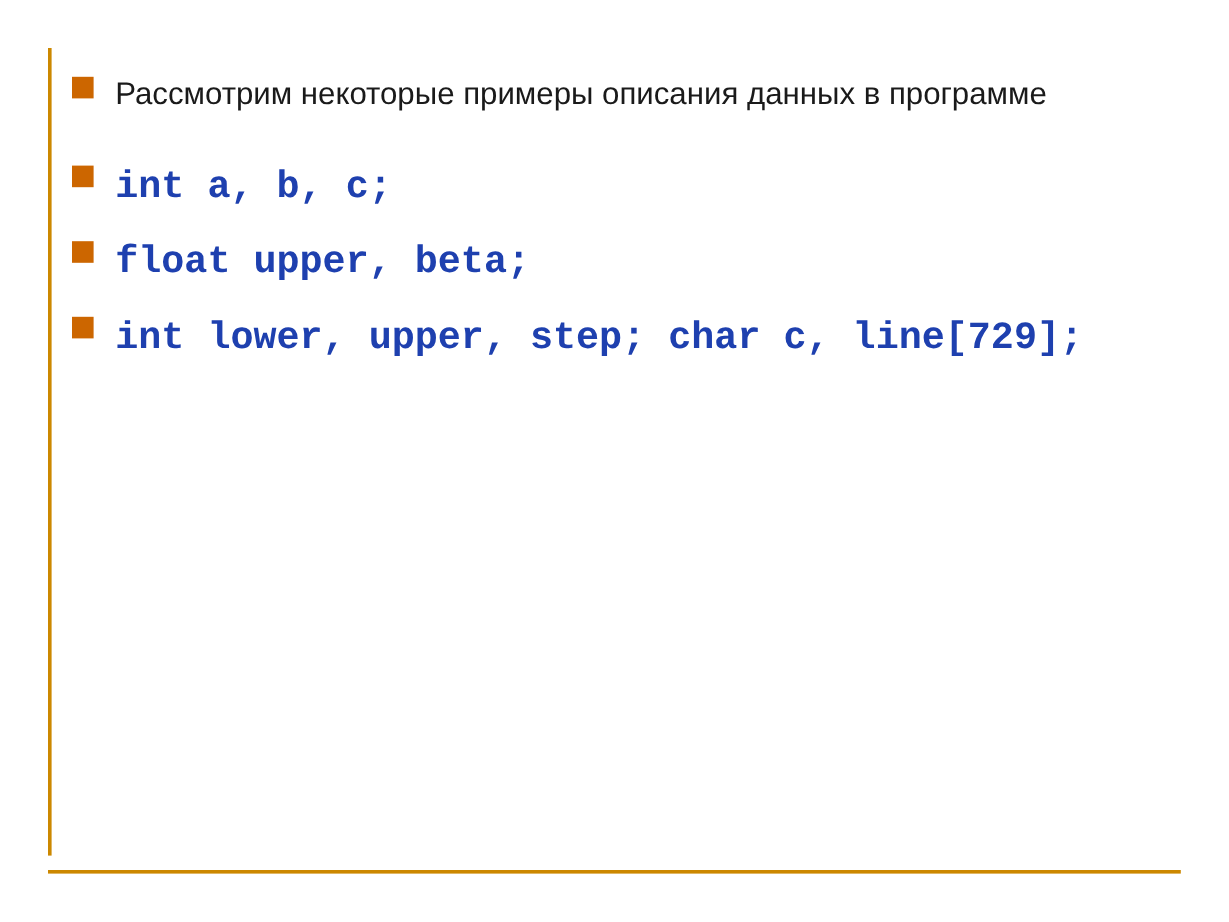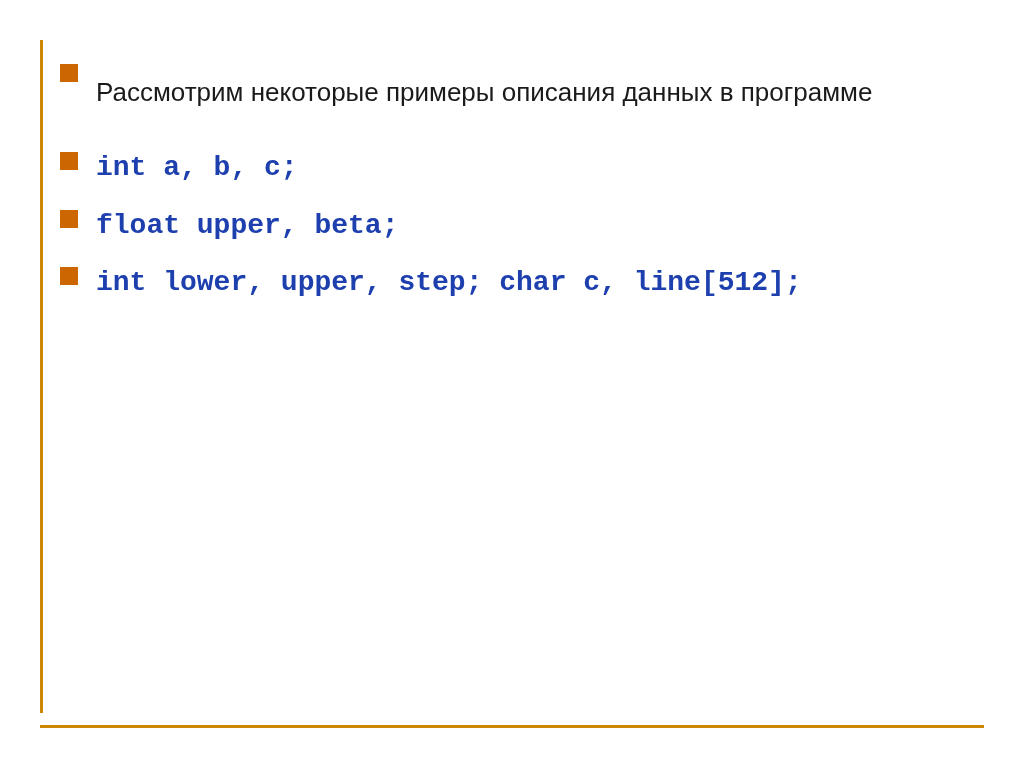--- a/index.html
+++ b/index.html
@@ -41,26 +41,25 @@
       min-width: 18px;
       background: #cc6600;
       margin-top: 4px;
       margin-right: 18px;
     }
 
     .bullet-text-normal {
       font-size: 26px;
       color: #1a1a1a;
       line-height: 1.4;
-      margin-top: 14px;
     }
 
     .bullet-text-code {
       font-family: 'Courier New', Courier, monospace;
-      font-size: 28px;
+      font-size: 32px;
       font-weight: bold;
       color: #1e40af;
       line-height: 1.4;
     }
 
     .spacer {
       height: 20px;
     }
 
     .bottom-line {
@@ -101,19 +100,19 @@
       <span class="bullet-text-code">int a, b, c;</span>
     </div>
 
     <div class="bullet-item">
       <div class="bullet-icon"></div>
       <span class="bullet-text-code">float upper, beta;</span>
     </div>
 
     <div class="bullet-item">
       <div class="bullet-icon"></div>
-      <span class="bullet-text-code">int lower, upper, step; char c, line[512];</span>
+      <span class="bullet-text-code">int lower, upper, step; char c, line[729];</span>
     </div>
 
   </div>
 
   <div class="bottom-line"></div>
 </div>
 
 </body></html>

